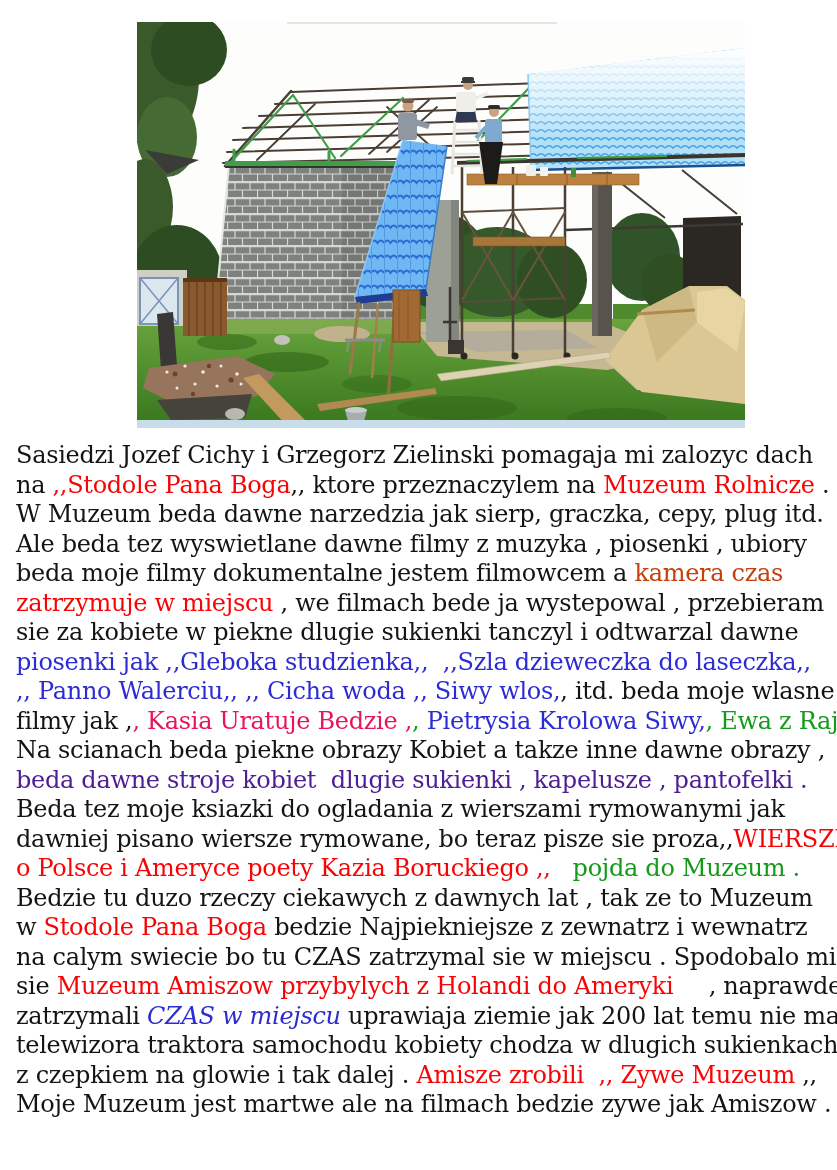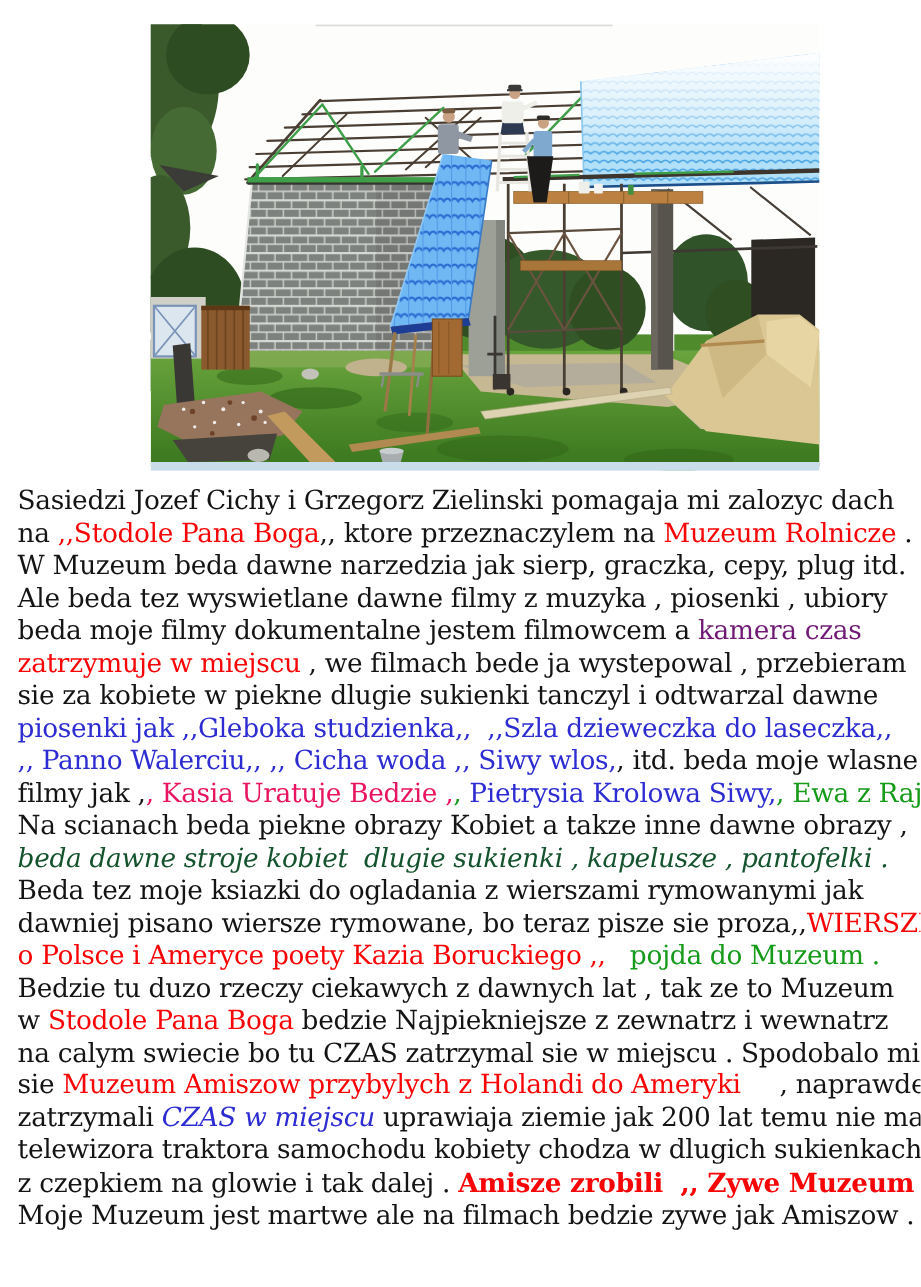--- a/index.html
+++ b/index.html
@@ -245,34 +245,34 @@
 
       <rect x="0" y="398" width="608" height="8" fill="#c8dcea"></rect>
     </svg>
   </div>
 
   <div class="article">
       <div class="line"><span style="color: rgb(20, 20, 20);">Sasiedzi Jozef Cichy i Grzegorz Zielinski pomagaja mi zalozyc dach</span></div>
       <div class="line"><span style="color: rgb(20, 20, 20);">na </span><span style="color: rgb(249, 4, 6);">,,Stodole Pana Boga</span><span style="color: rgb(20, 20, 20);">,, ktore przeznaczylem na </span><span style="color: rgb(249, 4, 6);">Muzeum Rolnicze</span><span style="color: rgb(20, 20, 20);"> .</span></div>
       <div class="line"><span style="color: rgb(20, 20, 20);">W Muzeum beda dawne narzedzia jak sierp, graczka, cepy, plug itd.</span></div>
       <div class="line"><span style="color: rgb(20, 20, 20);">Ale beda tez wyswietlane dawne filmy z muzyka , piosenki , ubiory</span></div>
-      <div class="line"><span style="color: rgb(20, 20, 20);">beda moje filmy dokumentalne jestem filmowcem a </span><span style="color: #701a75;">kamera czas</span></div>
+      <div class="line"><span style="color: rgb(20, 20, 20);">beda moje filmy dokumentalne jestem filmowcem a </span><span style="color: #c2410c;">kamera czas</span></div>
       <div class="line"><span style="color: rgb(249, 4, 6);">zatrzymuje w miejscu</span><span style="color: rgb(20, 20, 20);"> , we filmach bede ja wystepowal , przebieram</span></div>
       <div class="line"><span style="color: rgb(20, 20, 20);">sie za kobiete w piekne dlugie sukienki tanczyl i odtwarzal dawne</span></div>
       <div class="line"><span style="color: rgb(44, 44, 210);">piosenki jak ,,Gleboka studzienka,,  ,,Szla dzieweczka do laseczka,,</span></div>
       <div class="line"><span style="color: rgb(44, 44, 210);">,, Panno Walerciu,, ,, Cicha woda ,, Siwy wlos,</span><span style="color: rgb(20, 20, 20);">, itd. beda moje wlasne</span></div>
       <div class="line"><span style="color: rgb(20, 20, 20);">filmy jak ,</span><span style="color: rgb(233, 20, 95);">, Kasia Uratuje Bedzie ,</span><span style="color: rgb(22, 154, 26);">, </span><span style="color: rgb(44, 44, 210);">Pietrysia Krolowa Siwy,</span><span style="color: rgb(22, 154, 26);">, Ewa z Raju</span></div>
       <div class="line"><span style="color: rgb(20, 20, 20);">Na scianach beda piekne obrazy Kobiet a takze inne dawne obrazy ,</span></div>
-      <div class="line"><span style="color: #14532d; font-style: italic;">beda dawne stroje kobiet  dlugie sukienki , kapelusze , pantofelki .</span></div>
+      <div class="line"><span style="color: #4c1d95;">beda dawne stroje kobiet  dlugie sukienki , kapelusze , pantofelki .</span></div>
       <div class="line"><span style="color: rgb(20, 20, 20);">Beda tez moje ksiazki do ogladania z wierszami rymowanymi jak</span></div>
       <div class="line"><span style="color: rgb(20, 20, 20);">dawniej pisano wiersze rymowane, bo teraz pisze sie proza,,</span><span style="color: rgb(249, 4, 6);">WIERSZE</span></div>
       <div class="line"><span style="color: rgb(249, 4, 6);">o Polsce i Ameryce poety Kazia Boruckiego ,,</span><span style="color: rgb(22, 154, 26);">   pojda do Muzeum .</span></div>
       <div class="line"><span style="color: rgb(20, 20, 20);">Bedzie tu duzo rzeczy ciekawych z dawnych lat , tak ze to Muzeum</span></div>
       <div class="line"><span style="color: rgb(20, 20, 20);">w </span><span style="color: rgb(249, 4, 6);">Stodole Pana Boga</span><span style="color: rgb(20, 20, 20);"> bedzie Najpiekniejsze z zewnatrz i wewnatrz</span></div>
       <div class="line"><span style="color: rgb(20, 20, 20);">na calym swiecie bo tu CZAS zatrzymal sie w miejscu . Spodobalo mi</span></div>
       <div class="line"><span style="color: rgb(20, 20, 20);">sie </span><span style="color: rgb(249, 4, 6);">Muzeum Amiszow przybylych z Holandi do Ameryki</span><span style="color: rgb(20, 20, 20); padding-left: 28px;"> , naprawde</span></div>
       <div class="line"><span style="color: rgb(20, 20, 20);">zatrzymali </span><span style="color: rgb(44, 44, 210); font-style: italic;">CZAS w miejscu</span><span style="color: rgb(20, 20, 20);"> uprawiaja ziemie jak 200 lat temu nie maja</span></div>
       <div class="line"><span style="color: rgb(20, 20, 20);">telewizora traktora samochodu kobiety chodza w dlugich sukienkach</span></div>
-      <div class="line"><span style="color: rgb(20, 20, 20);">z czepkiem na glowie i tak dalej . </span><span style="color: rgb(249, 4, 6); font-weight: bold;">Amisze zrobili  ,, Zywe Muzeum</span><span style="color: rgb(20, 20, 20);"> ,,</span></div>
+      <div class="line"><span style="color: rgb(20, 20, 20);">z czepkiem na glowie i tak dalej . </span><span style="color: rgb(249, 4, 6);">Amisze zrobili  ,, Zywe Muzeum</span><span style="color: rgb(20, 20, 20);"> ,,</span></div>
       <div class="line"><span style="color: rgb(20, 20, 20);">Moje Muzeum jest martwe ale na filmach bedzie zywe jak Amiszow .</span></div>
     </div>
 
 </div>
 
 </body></html>

